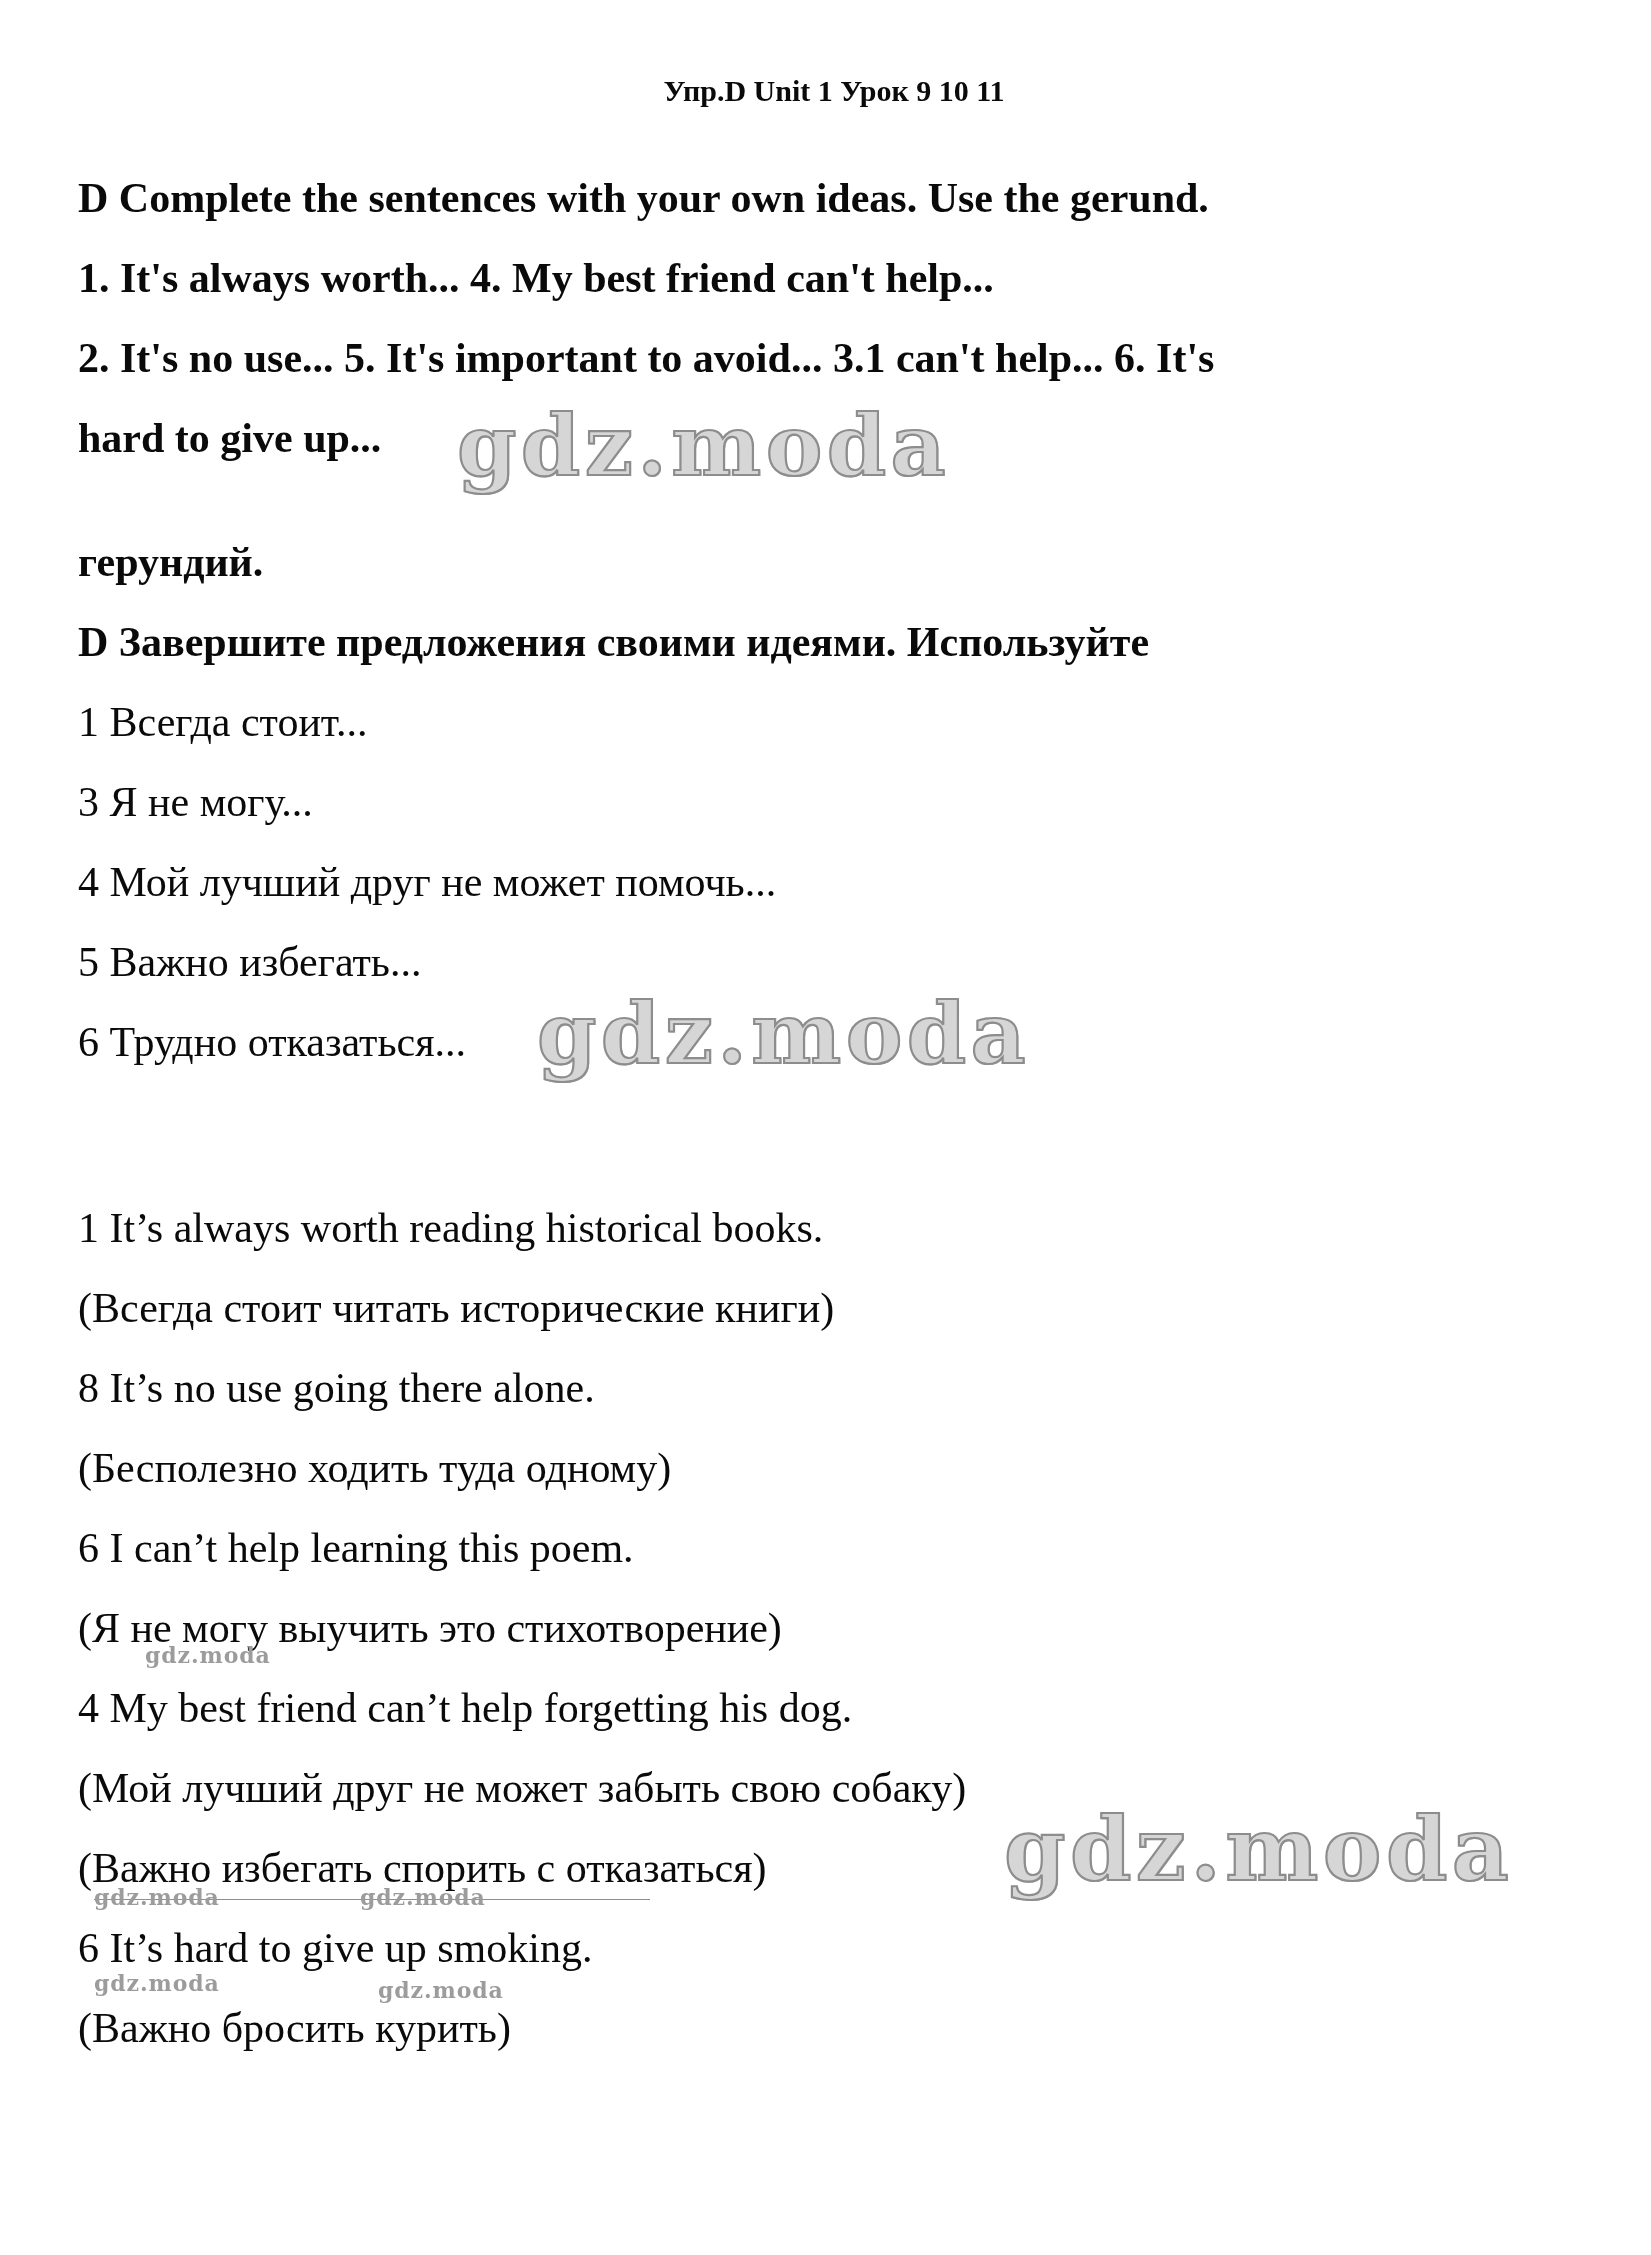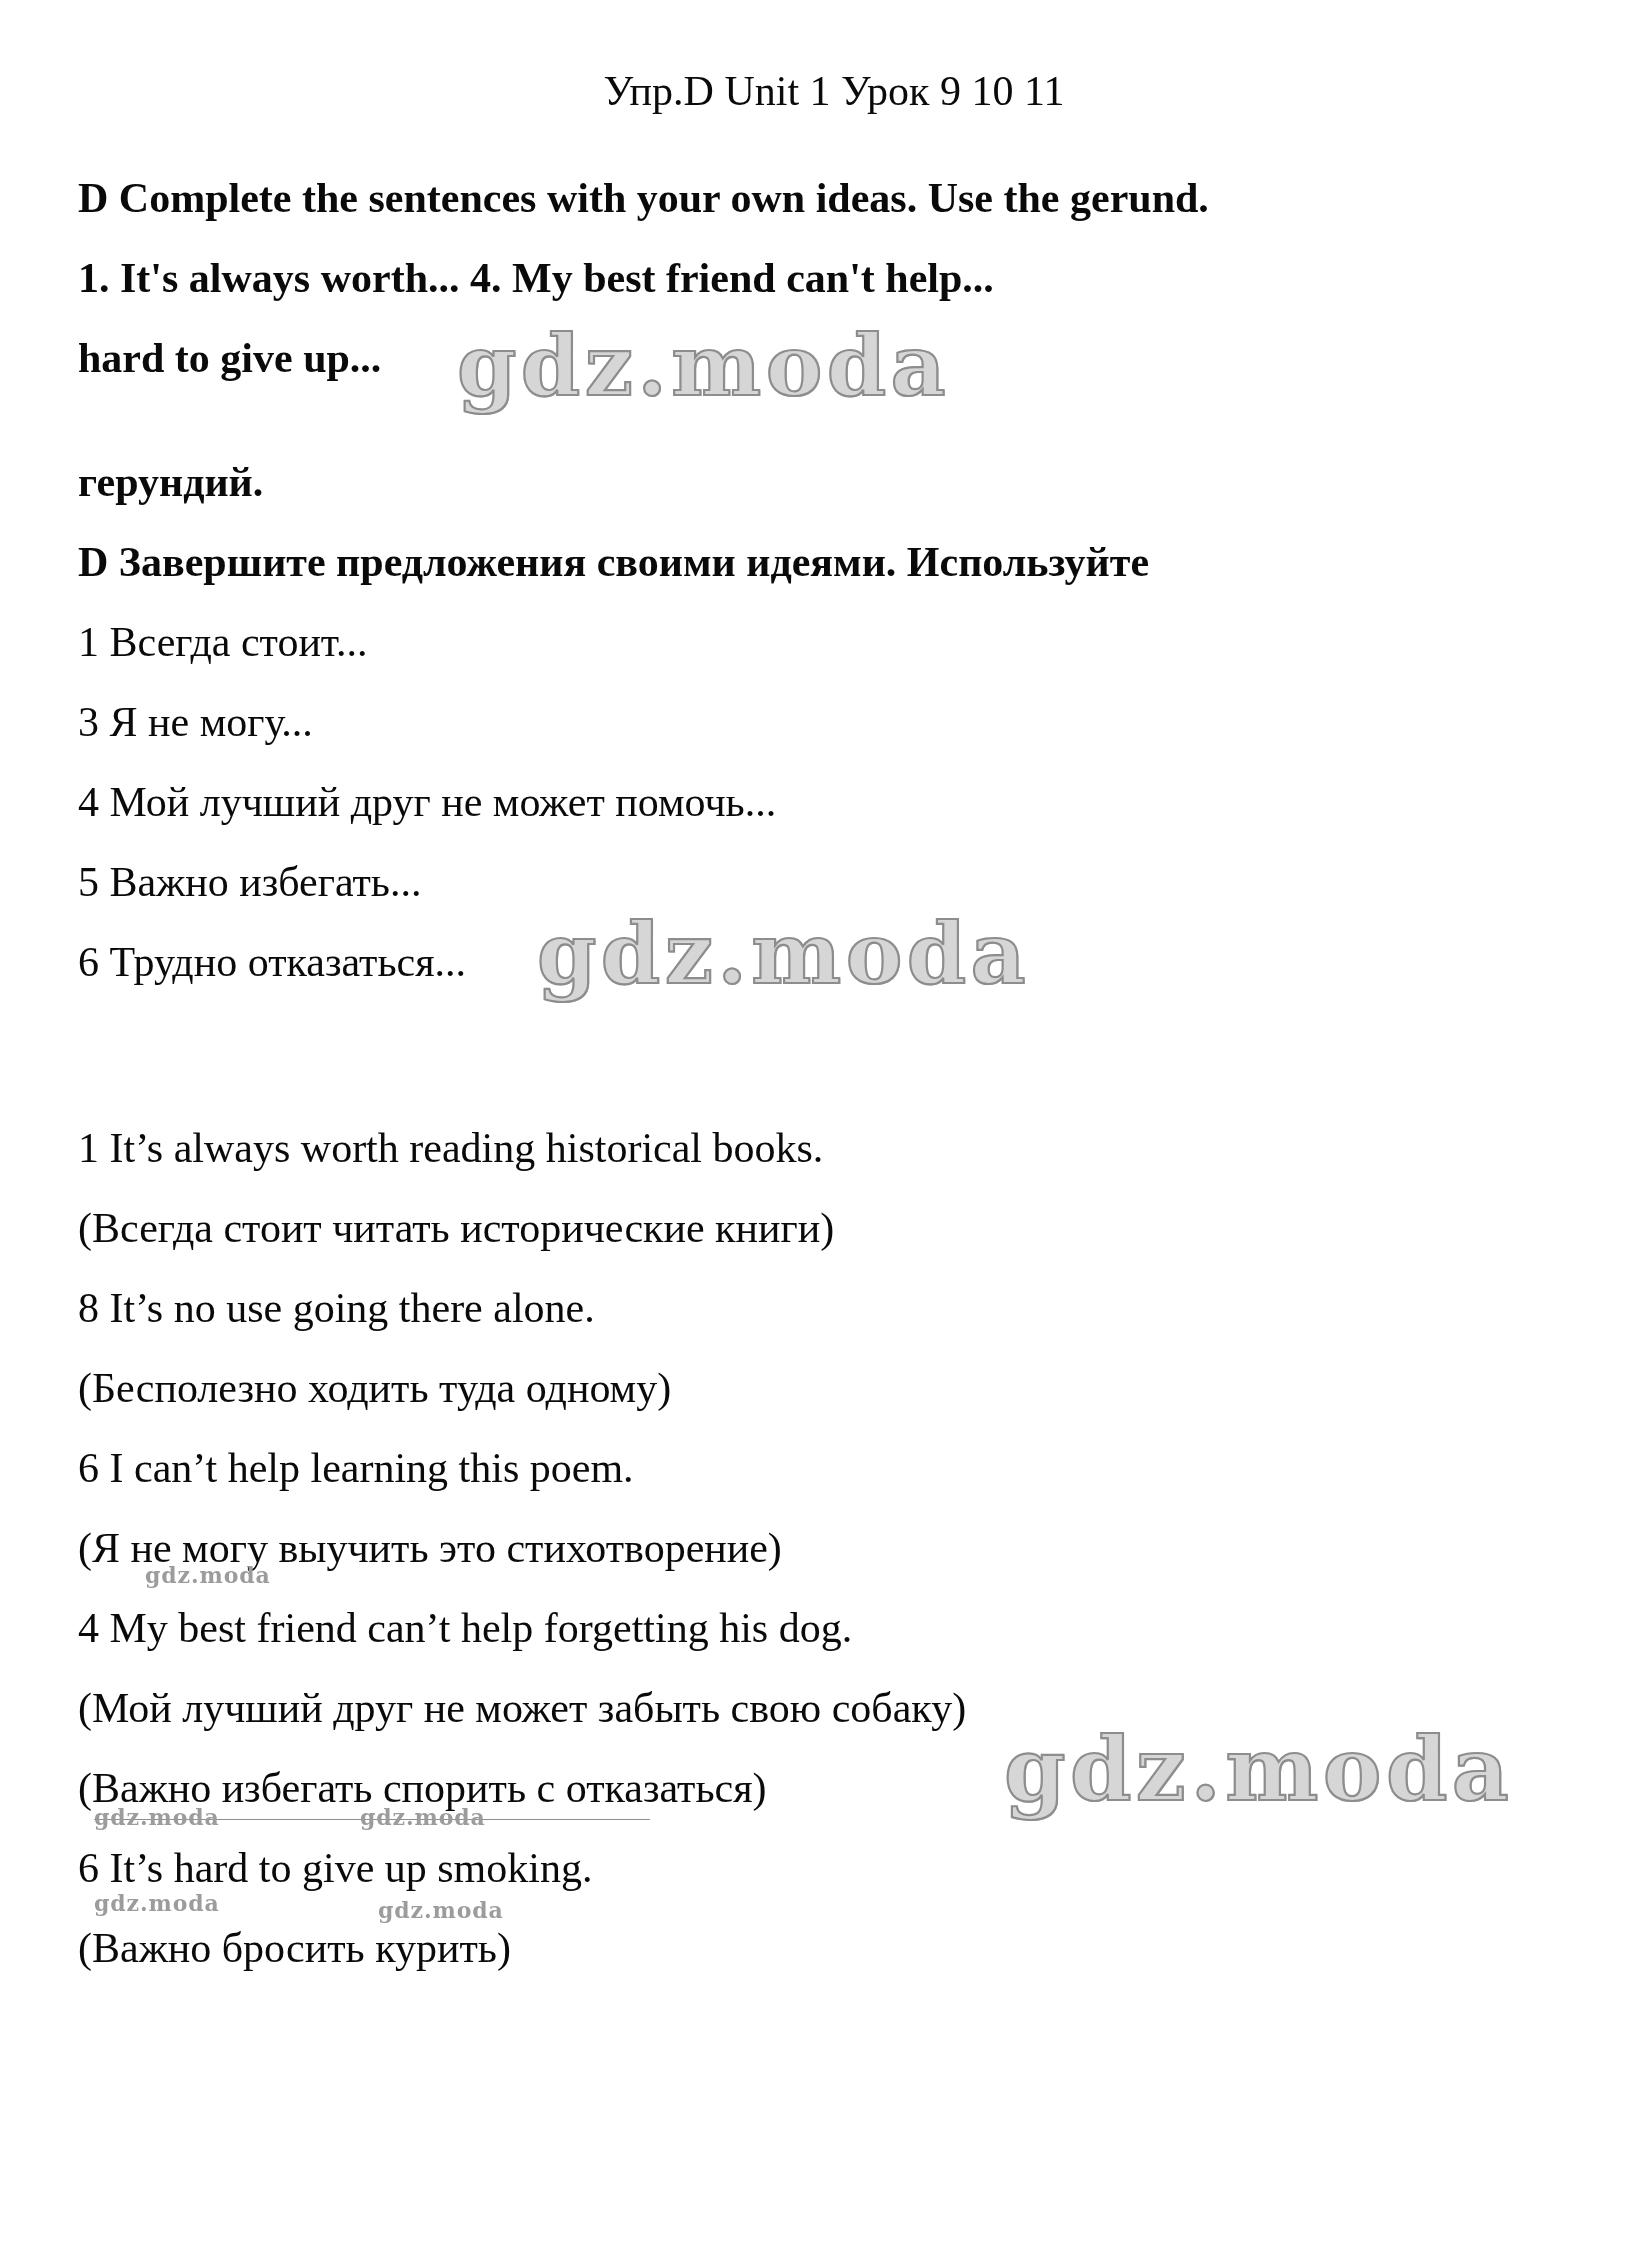--- a/index.html
+++ b/index.html
@@ -9,22 +9,22 @@
     width: 1652px;
     height: 2256px;
     background: #ffffff;
     color: #0a0a0a;
     font-family: "Liberation Serif", serif;
     padding: 51px 62px 17.6px 78px;
     overflow: hidden;
   }
   .title {
     text-align: center;
-    font-weight: normal;
-    font-size: 42px;
+    font-weight: bold;
+    font-size: 30px;
     line-height: 80px;
     margin-bottom: 26.5px;
   }
   .line {
     position: relative;
     font-size: 42px;
     line-height: 80px;
     white-space: nowrap;
   }
   .bold { font-weight: bold; }
@@ -66,20 +66,21 @@
 </style>
 </head>
 <body>
 
 <div class="page">
 
   <div class="title">Упр.D Unit 1 Урок 9 10 11</div>
 
   <div class="line bold">D Complete the sentences with your own ideas. Use the gerund.</div>
   <div class="line bold">1. It's always worth... 4. My best friend can't help...</div>
+  <div class="line bold">2. It's no use... 5. It's important to avoid... 3.1 can't help... 6. It's</div>
   <div class="line bold">
     <span>hard to give up...</span>
     <span class="wm-big" style="left:379px; top:5.3px;">gdz.moda</span>
   </div>
 
   <div class="gap-md"></div>
 
   <div class="line bold">герундий.</div>
   <div class="line bold">D Завершите предложения своими идеями. Используйте</div>
 

